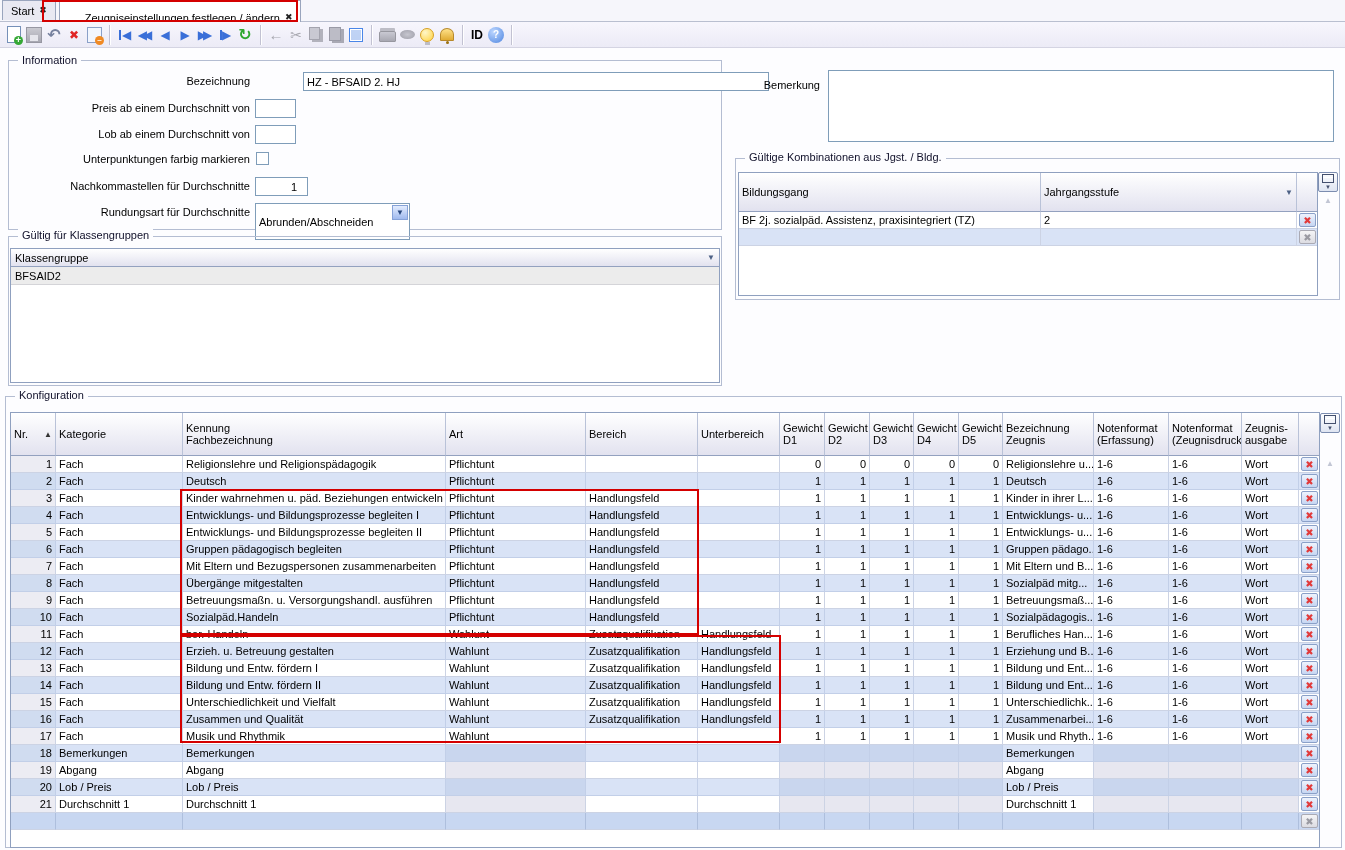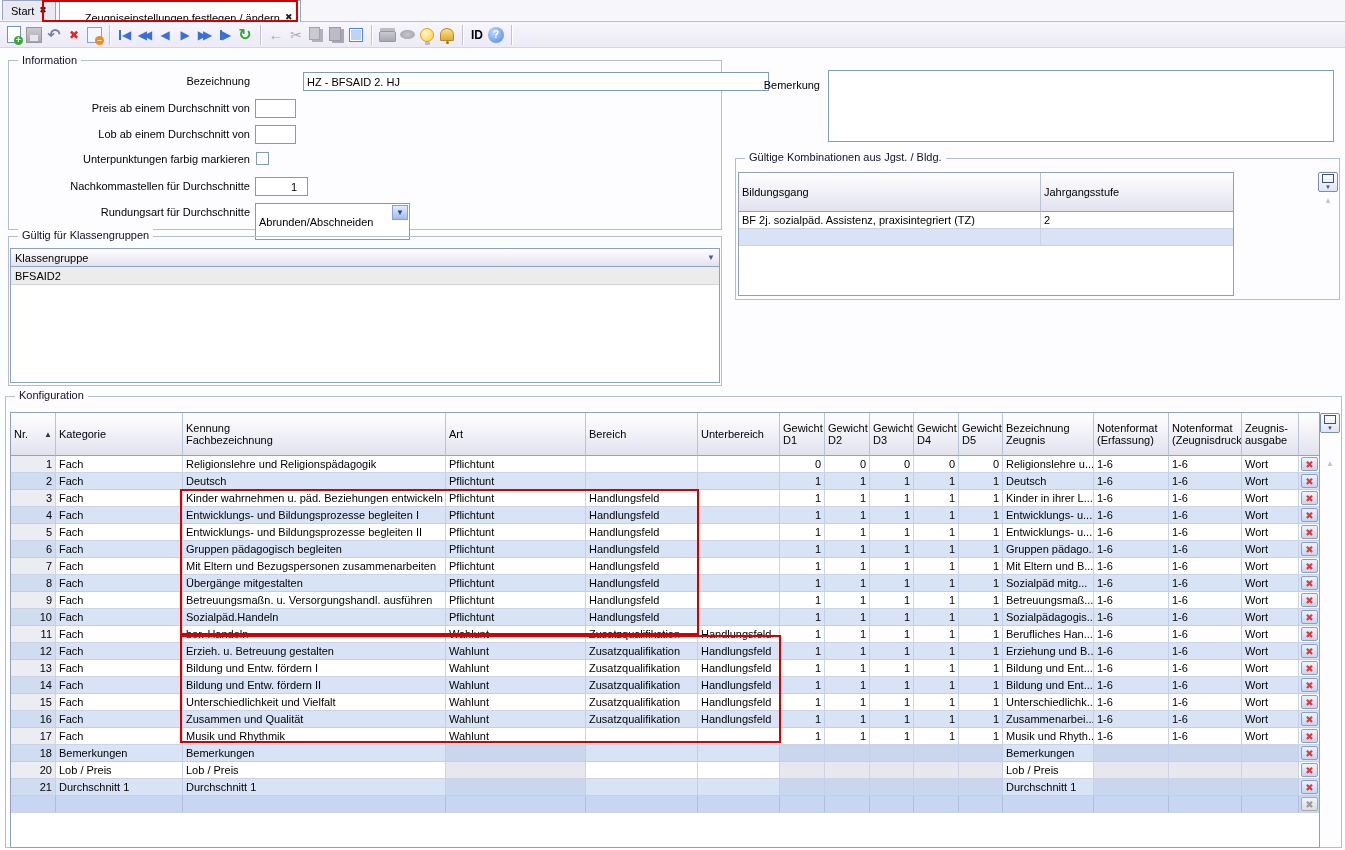--- a/index.html
+++ b/index.html
@@ -194,21 +194,21 @@
   <span>Abrunden/Abschneiden</span>
   <span class="selbtn">▼</span>
 </div>
 
 <span class="flabel" style="left:700px;top:76px;width:120px">Bemerkung</span>
 <textarea class="ta" style="left: 828px; top: 70px; width: 506px; height: 72px;" value=""></textarea>
 
 <div class="groupbox" style="left:735px;top:158px;width:605px;height:142px"></div>
 <span class="legend" style="left:745px;top:151px">Gültige Kombinationen aus Jgst. / Bldg.</span>
 
-<div class="gridwrap" style="left:738px;top:172px;width:496px;height:124px">
+<div class="gridwrap" style="left:738px;top:172px;width:580px;height:124px">
   <table class="grid">
     <colgroup>
         <col style="width:302px">
         <col style="width:256px">
         <col style="width:22px">
       </colgroup>
     <thead>
       <tr style="height:19px">
         <th>Bildungsgang</th>
         <th>
@@ -640,20 +640,38 @@
     <td class="c-d dimmable"></td>
     <td class="c-d dimmable"></td>
     <td class="c-d dimmable"></td>
     <td>Bemerkungen</td>
     <td class="dimmable"></td>
     <td class="dimmable"></td>
     <td class="dimmable"></td>
     <td class="c-x"><span class="xbtn">✖</span></td>
   </tr>
 
+  <tr class="dim">
+    <td class="c-nr">19</td>
+    <td>Abgang</td>
+    <td>Abgang</td>
+    <td class="dimmable"></td>
+    <td></td>
+    <td></td>
+    <td class="c-d dimmable"></td>
+    <td class="c-d dimmable"></td>
+    <td class="c-d dimmable"></td>
+    <td class="c-d dimmable"></td>
+    <td class="c-d dimmable"></td>
+    <td>Abgang</td>
+    <td class="dimmable"></td>
+    <td class="dimmable"></td>
+    <td class="dimmable"></td>
+    <td class="c-x"><span class="xbtn">✖</span></td>
+  </tr>
 
   <tr class="dim">
     <td class="c-nr">20</td>
     <td>Lob / Preis</td>
     <td>Lob / Preis</td>
     <td class="dimmable"></td>
     <td></td>
     <td></td>
     <td class="c-d dimmable"></td>
     <td class="c-d dimmable"></td>

